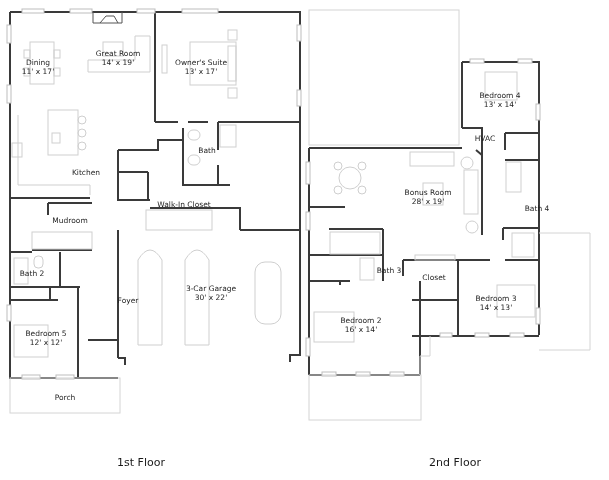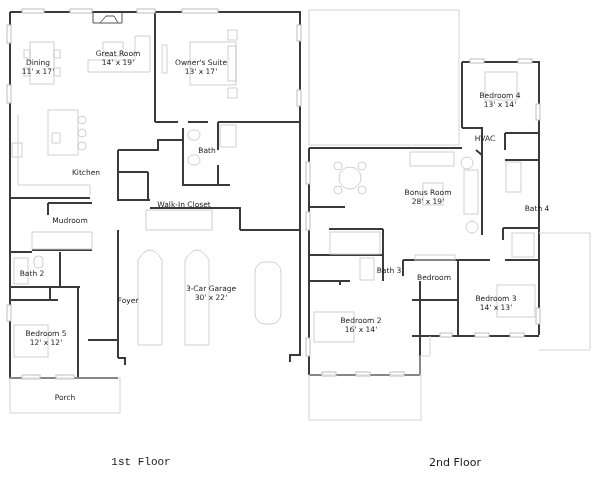--- a/index.html
+++ b/index.html
@@ -258,25 +258,25 @@
   <span>Bonus Room</span>
   <span class="dim">28' x 19'</span>
 </div>
 <div class="label" style="left:523px;top:208px;padding-left:28px;">
   <span>Bath 4</span>
 </div>
 <div class="label" style="left:347px;top:270px;margin-left:42px;">
   <span>Bath 3</span>
 </div>
 <div class="label" style="left:434px;top:277px;">
-  <span>Bedroom</span>
+  <span>Closet</span>
 </div>
 <div class="label" style="left:361px;top:325px;">
   <span>Bedroom 2</span>
   <span class="dim">16' x 14'</span>
 </div>
 <div class="label" style="left:496px;top:303px;">
   <span>Bedroom 3</span>
   <span class="dim">14' x 13'</span>
 </div>
 
-<div class="floor-title" style="left:141px;top:462px;font-family:Liberation Mono, monospace;">1st Floor</div>
+<div class="floor-title" style="left:141px;top:462px;">1st Floor</div>
 <div class="floor-title" style="left:455px;top:462px;">2nd  Floor</div>
 
 </body></html>

